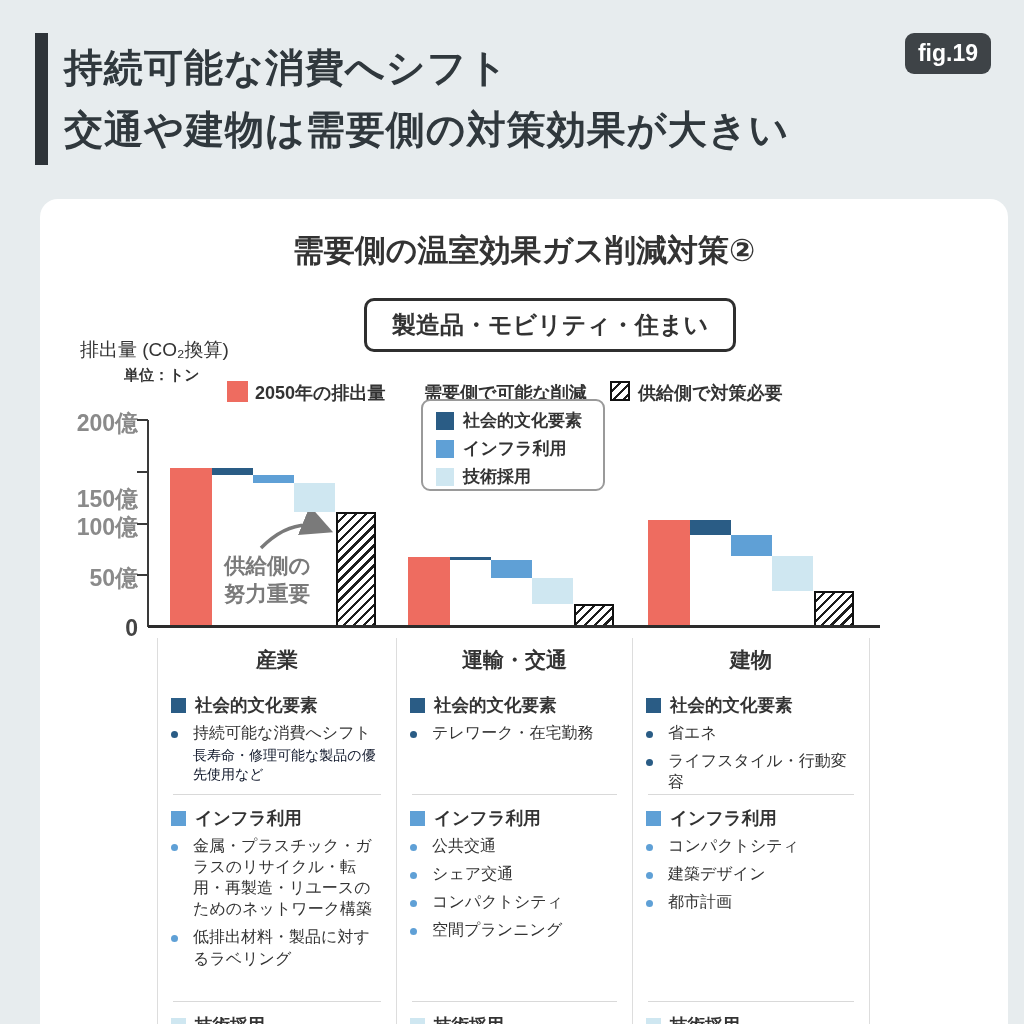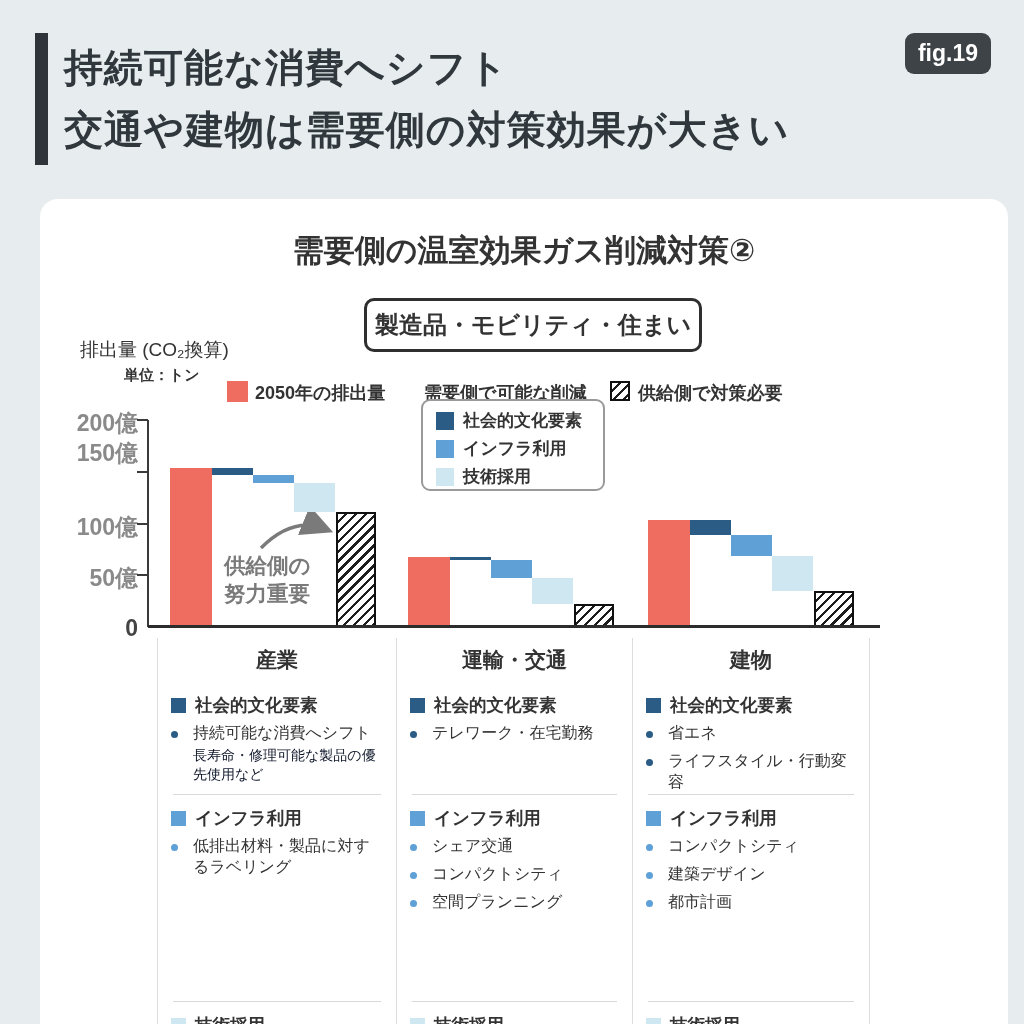--- a/index.html
+++ b/index.html
@@ -19,21 +19,21 @@
   .fig-badge{
     left:905px;top:33px;width:86px;height:41px;background:#3e4347;border-radius:9px;
     color:#fff;font-weight:bold;font-size:23px;display:flex;align-items:center;justify-content:center;
   }
 
   
   .card{left:40px;top:199px;width:968px;height:860px;background:#ffffff;border-radius:18px;}
   .card-title{left:40px;top:230px;width:968px;text-align:center;font-size:31px;font-weight:bold;color:#333;}
   .subtitle-box{
     left:364px;top:298px;border:3px solid #2f2f2f;border-radius:10px;background:#fff;
-    padding:8px 8px;font-size:24px;font-weight:bold;color:#333;
+    padding:8px 25px;font-size:24px;font-weight:bold;color:#333;
   }
 
   
   .axis-title{left:80px;top:337px;font-size:19px;font-weight:normal;color:#333;}
   .axis-unit{left:124px;top:366px;font-size:15px;font-weight:bold;color:#333;}
   .legend-label{font-size:18px;font-weight:600;color:#333;top:381px;}
   .swatch{width:21px;height:21px;top:381px;}
   .hatch{background:#fff;background-image:repeating-linear-gradient(135deg,#ffffff 0 4.5px,#1d1d1d 4.5px 7px);}
   .hatch-border{border:2px solid #111;box-sizing:border-box;}
   .sublegend-box{
@@ -112,21 +112,21 @@
       <span class="lbl">技術採用</span>
     </div>
   </div>
 
 <div id="chart-layer">
     <div class="abs y-tick-label zero" style="left: 76px; top: 615px;">0</div>
     <div class="abs y-tick-label" style="left: 76px; top: 563.25px;">50億</div>
     <div class="abs tick-mark" style="left: 137px; top: 574.25px;"></div>
     <div class="abs y-tick-label" style="left: 76px; top: 511.5px;">100億</div>
     <div class="abs tick-mark" style="left: 137px; top: 522.5px;"></div>
-    <div class="abs y-tick-label" style="left: 76px; top: 438px;">150億</div>
+    <div class="abs y-tick-label" style="left: 76px; top: 484px;">150億</div>
     <div class="abs tick-mark" style="left: 137px; top: 470.75px;"></div>
     <div class="abs y-tick-label" style="left: 76px; top: 408px;">200億</div>
     <div class="abs tick-mark" style="left: 137px; top: 419px;"></div>
     <div class="bar" style="left: 170px; top: 467.61px; width: 42px; height: 159.39px; background: rgb(238, 108, 96);"></div>
     <div class="bar" style="left: 212px; top: 467.61px; width: 41px; height: 7.245px; background: rgb(42, 92, 133);"></div>
     <div class="bar" style="left: 253px; top: 474.855px; width: 41px; height: 8.28px; background: rgb(95, 160, 214);"></div>
     <div class="bar" style="left: 294px; top: 483.135px; width: 41px; height: 28.98px; background: rgb(207, 231, 241);"></div>
     <div class="bar hatch hatch-border" style="left: 336px; top: 512.115px; width: 40px; height: 114.885px;"></div>
     <div class="bar" style="left: 408px; top: 556.62px; width: 42px; height: 70.38px; background: rgb(238, 108, 96);"></div>
     <div class="bar" style="left: 450px; top: 556.62px; width: 41px; height: 3.105px; background: rgb(42, 92, 133);"></div>
@@ -173,20 +173,26 @@
       </div>
       <div class="sec-divider"></div>
       <div class="sec sec-1">
         <div class="sec-title">
           <span class="sq" style="background: rgb(95, 160, 214);"></span>
           <span class="lbl">インフラ利用</span>
         </div>
         <div class="item">
           <span class="dot" style="background: rgb(95, 160, 214);"></span>
           <div class="item-body">
+            <div class="item-text">金属・プラスチック・ガラスのリサイクル・転用・再製造・リユースのためのネットワーク構築</div>
+          </div>
+        </div>
+        <div class="item">
+          <span class="dot" style="background: rgb(95, 160, 214);"></span>
+          <div class="item-body">
             <div class="item-text">低排出材料・製品に対するラベリング</div>
           </div>
         </div>
       </div>
       <div class="sec-divider"></div>
       <div class="sec sec-2">
         <div class="sec-title">
           <span class="sq" style="background: rgb(207, 231, 241);"></span>
           <span class="lbl">技術採用</span>
         </div>
@@ -208,20 +214,26 @@
       </div>
       <div class="sec-divider"></div>
       <div class="sec sec-1">
         <div class="sec-title">
           <span class="sq" style="background: rgb(95, 160, 214);"></span>
           <span class="lbl">インフラ利用</span>
         </div>
         <div class="item">
           <span class="dot" style="background: rgb(95, 160, 214);"></span>
           <div class="item-body">
+            <div class="item-text">公共交通</div>
+          </div>
+        </div>
+        <div class="item">
+          <span class="dot" style="background: rgb(95, 160, 214);"></span>
+          <div class="item-body">
             <div class="item-text">シェア交通</div>
           </div>
         </div>
         <div class="item">
           <span class="dot" style="background: rgb(95, 160, 214);"></span>
           <div class="item-body">
             <div class="item-text">コンパクトシティ</div>
           </div>
         </div>
         <div class="item">

